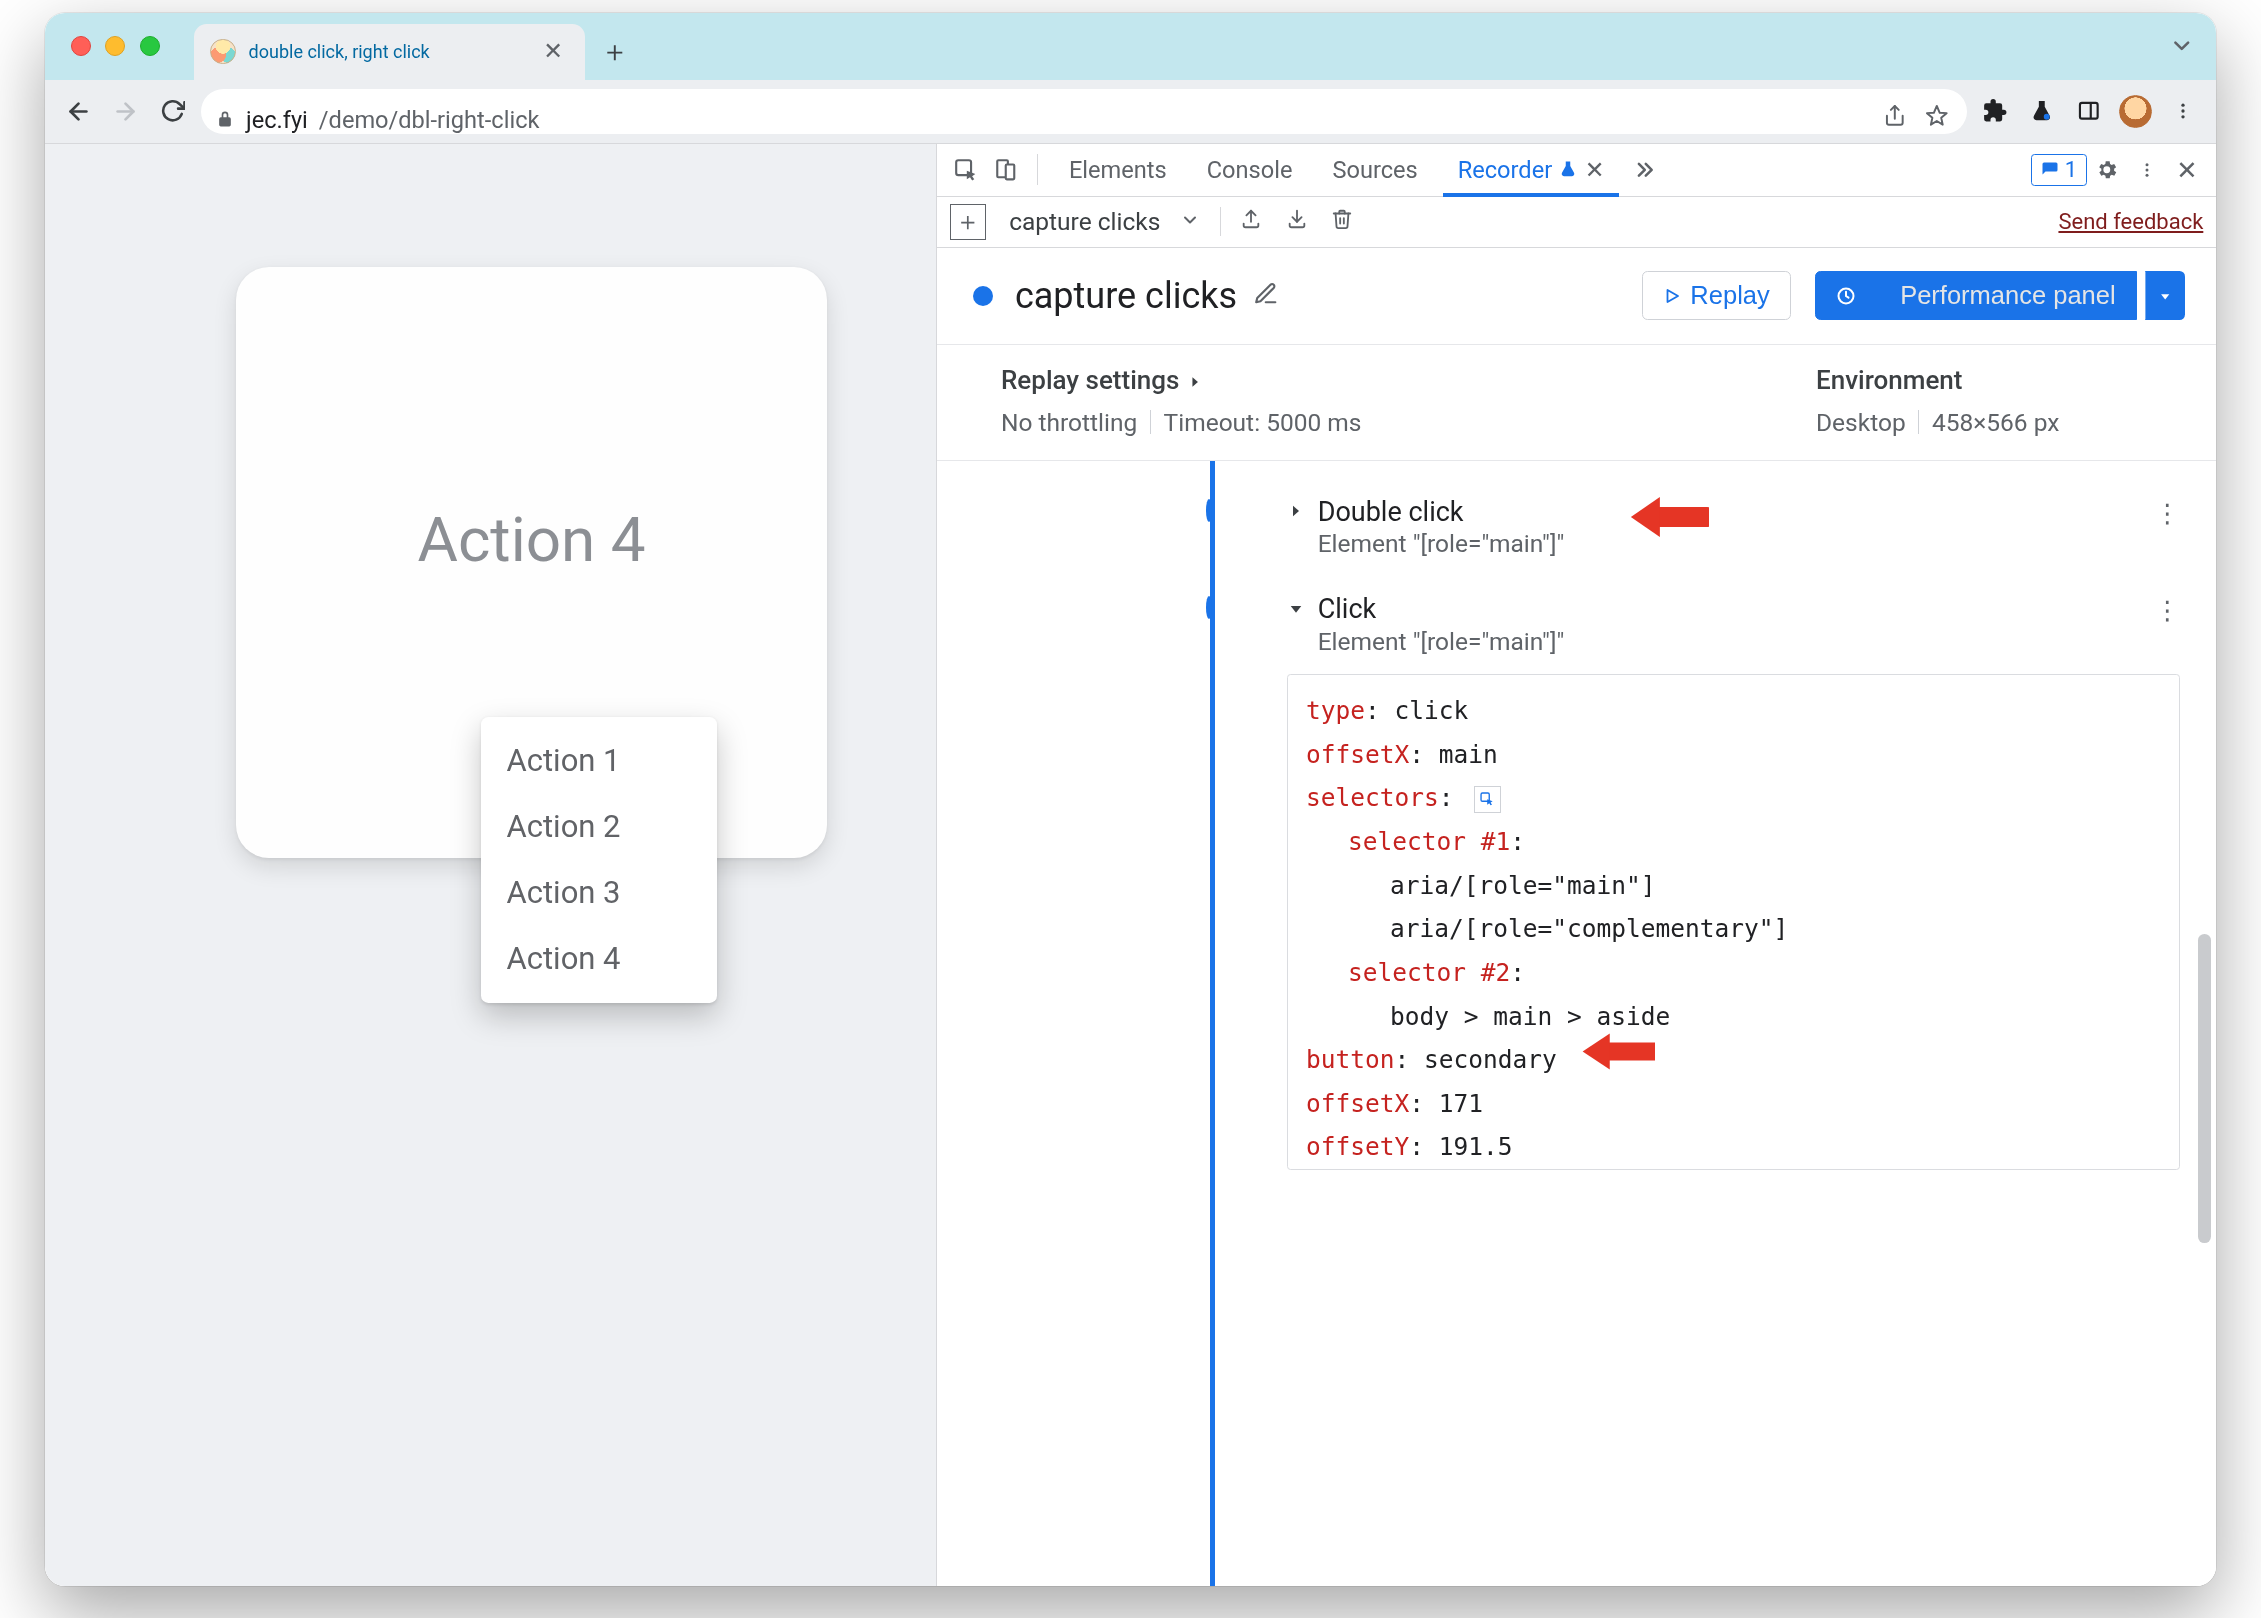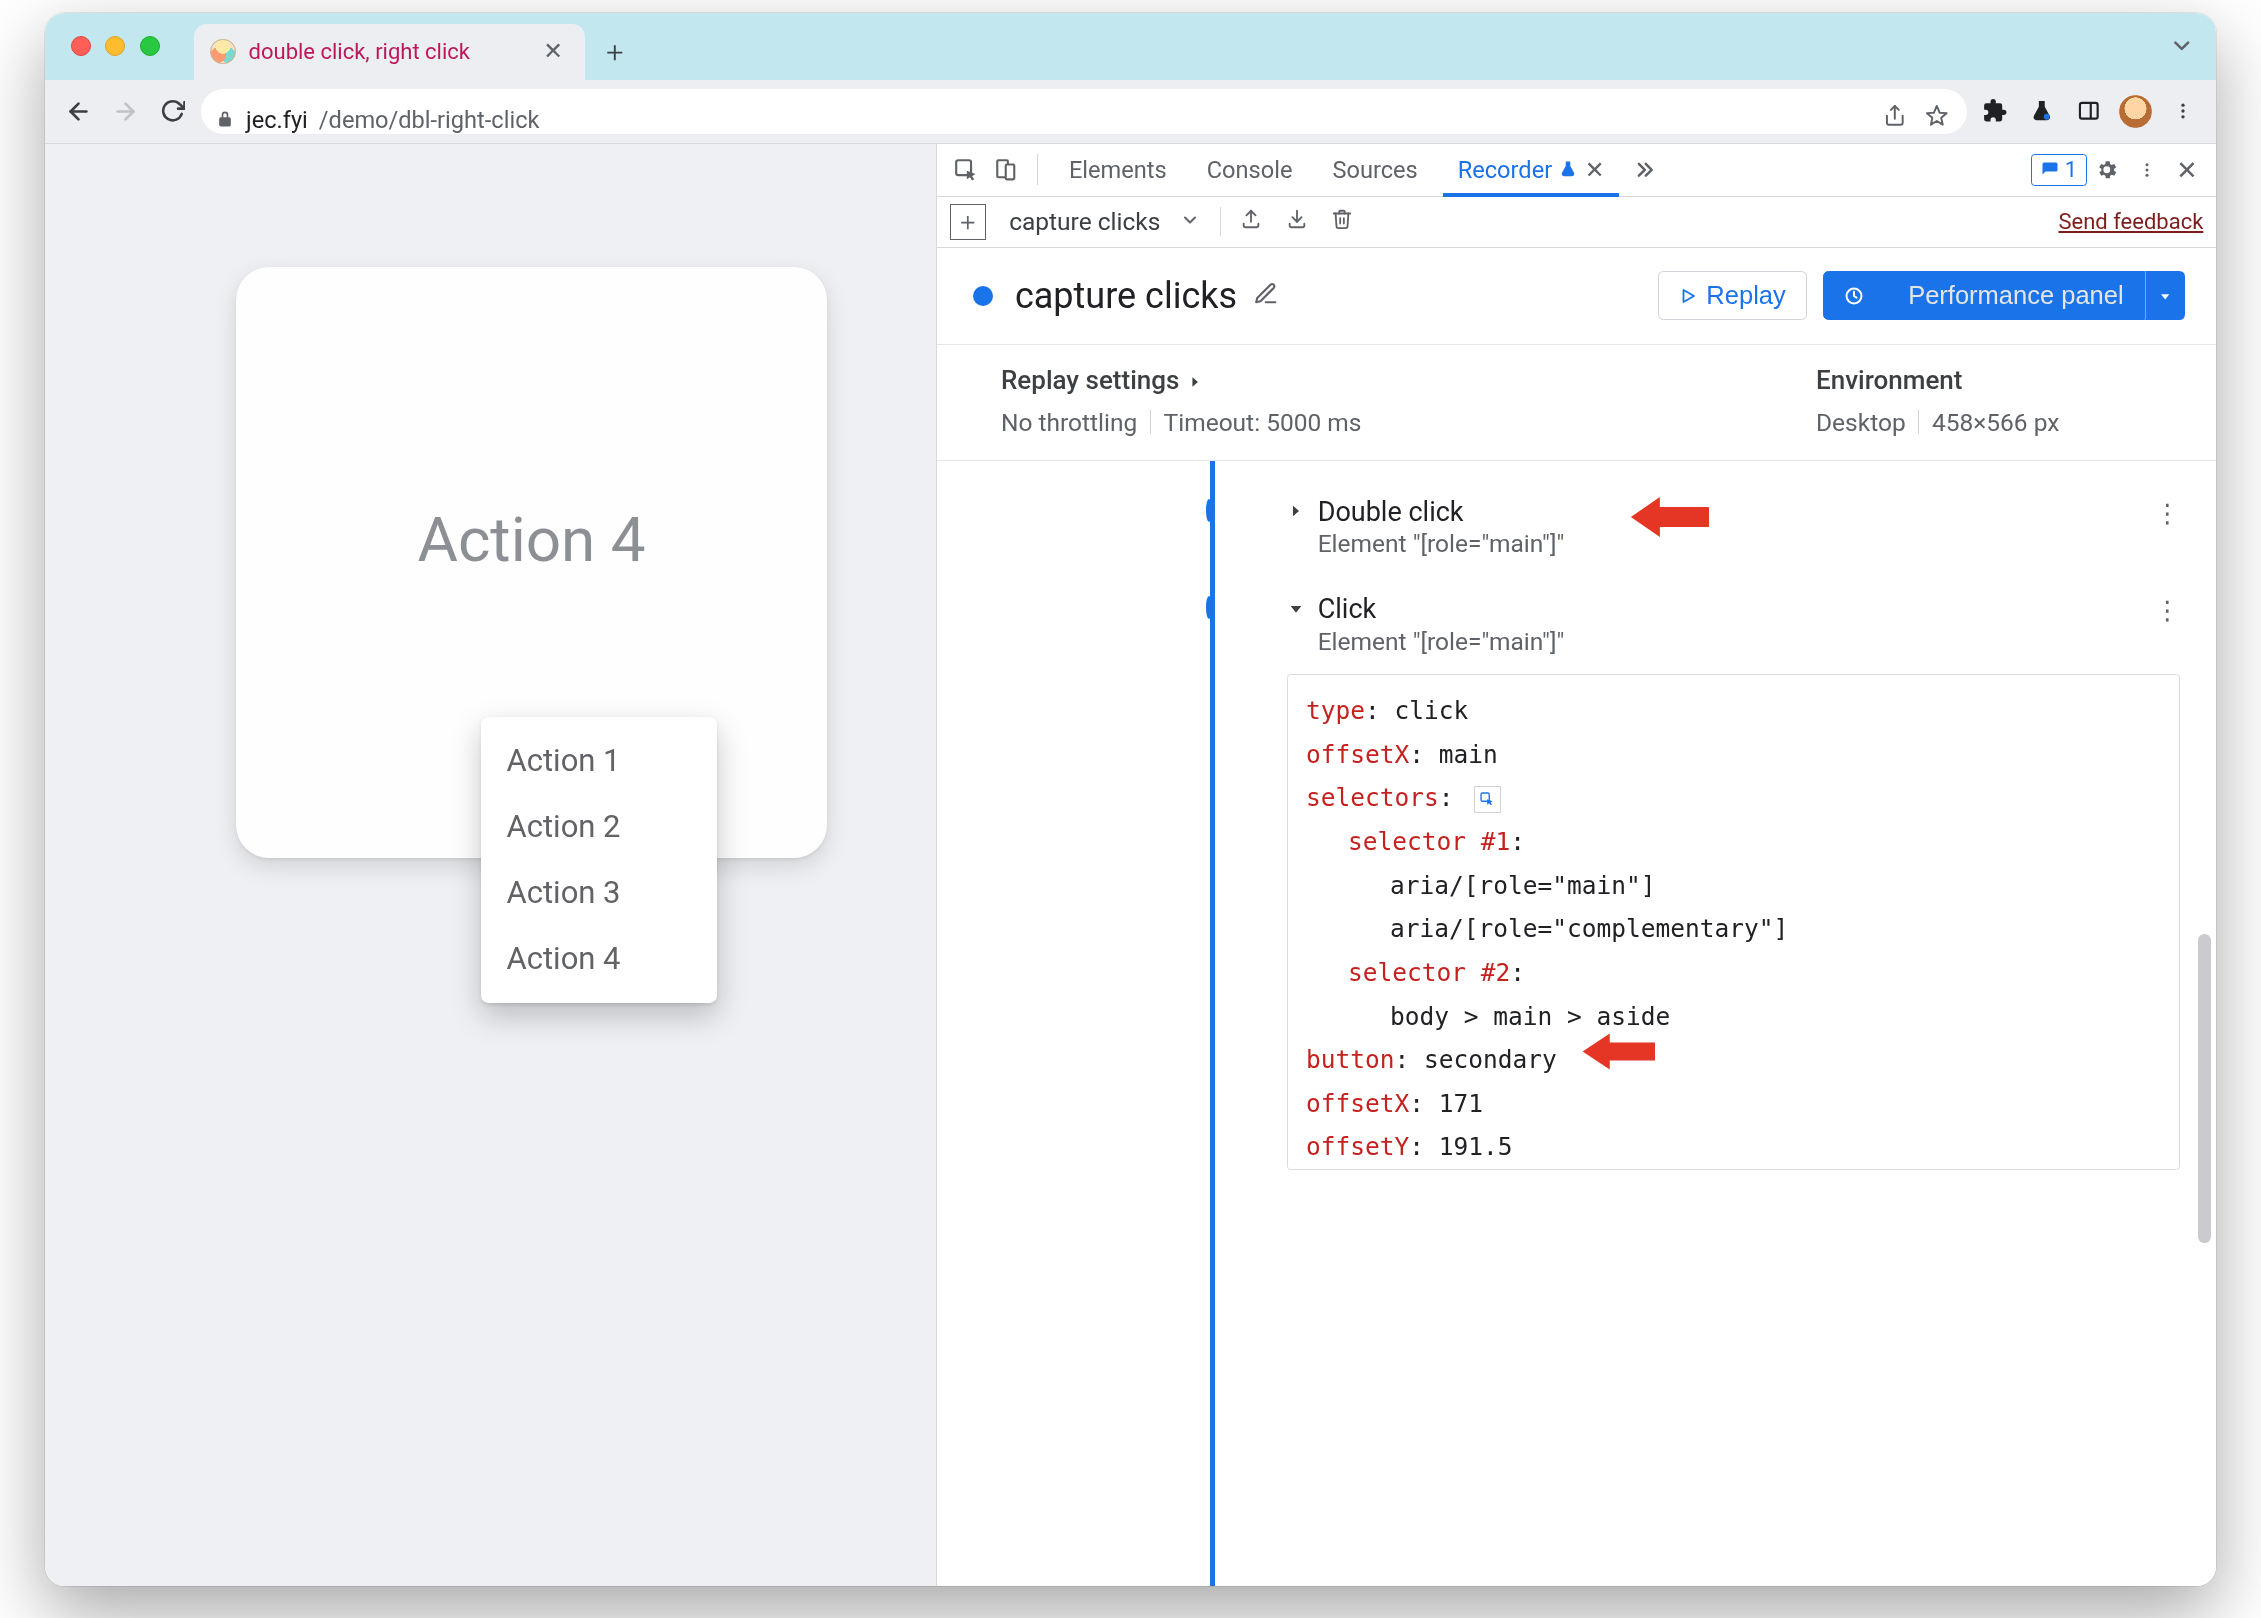--- a/index.html
+++ b/index.html
@@ -63,21 +63,21 @@
   }
   .favicon {
     width: 25.5px; height: 25.5px; border-radius: 50%;
     background:
       radial-gradient(circle at 50% 28%, #ffe9a8 0 35%, transparent 36%),
       radial-gradient(circle at 30% 65%, #fc9a72 0 34%, transparent 35%),
       radial-gradient(circle at 70% 65%, #7bd8d2 0 34%, transparent 35%),
       #f6e2c8;
     border: 0.9px solid #c7b08a;
   }
-  .tab-title { font-size: 22px; color: #be185d; }
+  .tab-title { font-size: 18px; color: #0369a1; }
   .tab-close {
     margin-left: auto;
     font-size: 23.6px; color: #5f6368; line-height: 1;
     padding: 3.6px 5.5px; border-radius: 50%;
   }
   .new-tab {
     width: 45px; height: 45px;
     display: flex; align-items: center; justify-content: center;
     color: #3c4043; font-size: 29px;
     border-radius: 50%;
@@ -249,20 +249,21 @@
   .dt-header .title { font-size: 36px; color: #202124; }
   .dt-header .grow { flex: 1; }
   .dt-btn {
     display: flex; align-items: center; gap: 9px;
     border: 0.9px solid #cfd2d7;
     padding: 9px 20px;
     border-radius: 5.5px;
     font-size: 25.5px;
     color: #1a73e8;
     background: #fff;
+    margin-left: 8px;
   }
   .dt-btn.primary {
     background: #1a73e8; color: #e5e5e5; border-color: #1a73e8; gap: 44px;
   }
   .dt-btn.caret {
     padding: 9px 11px;
     border-left: 0.9px solid rgba(255,255,255,.4);
   }
 
   .dt-settings {

